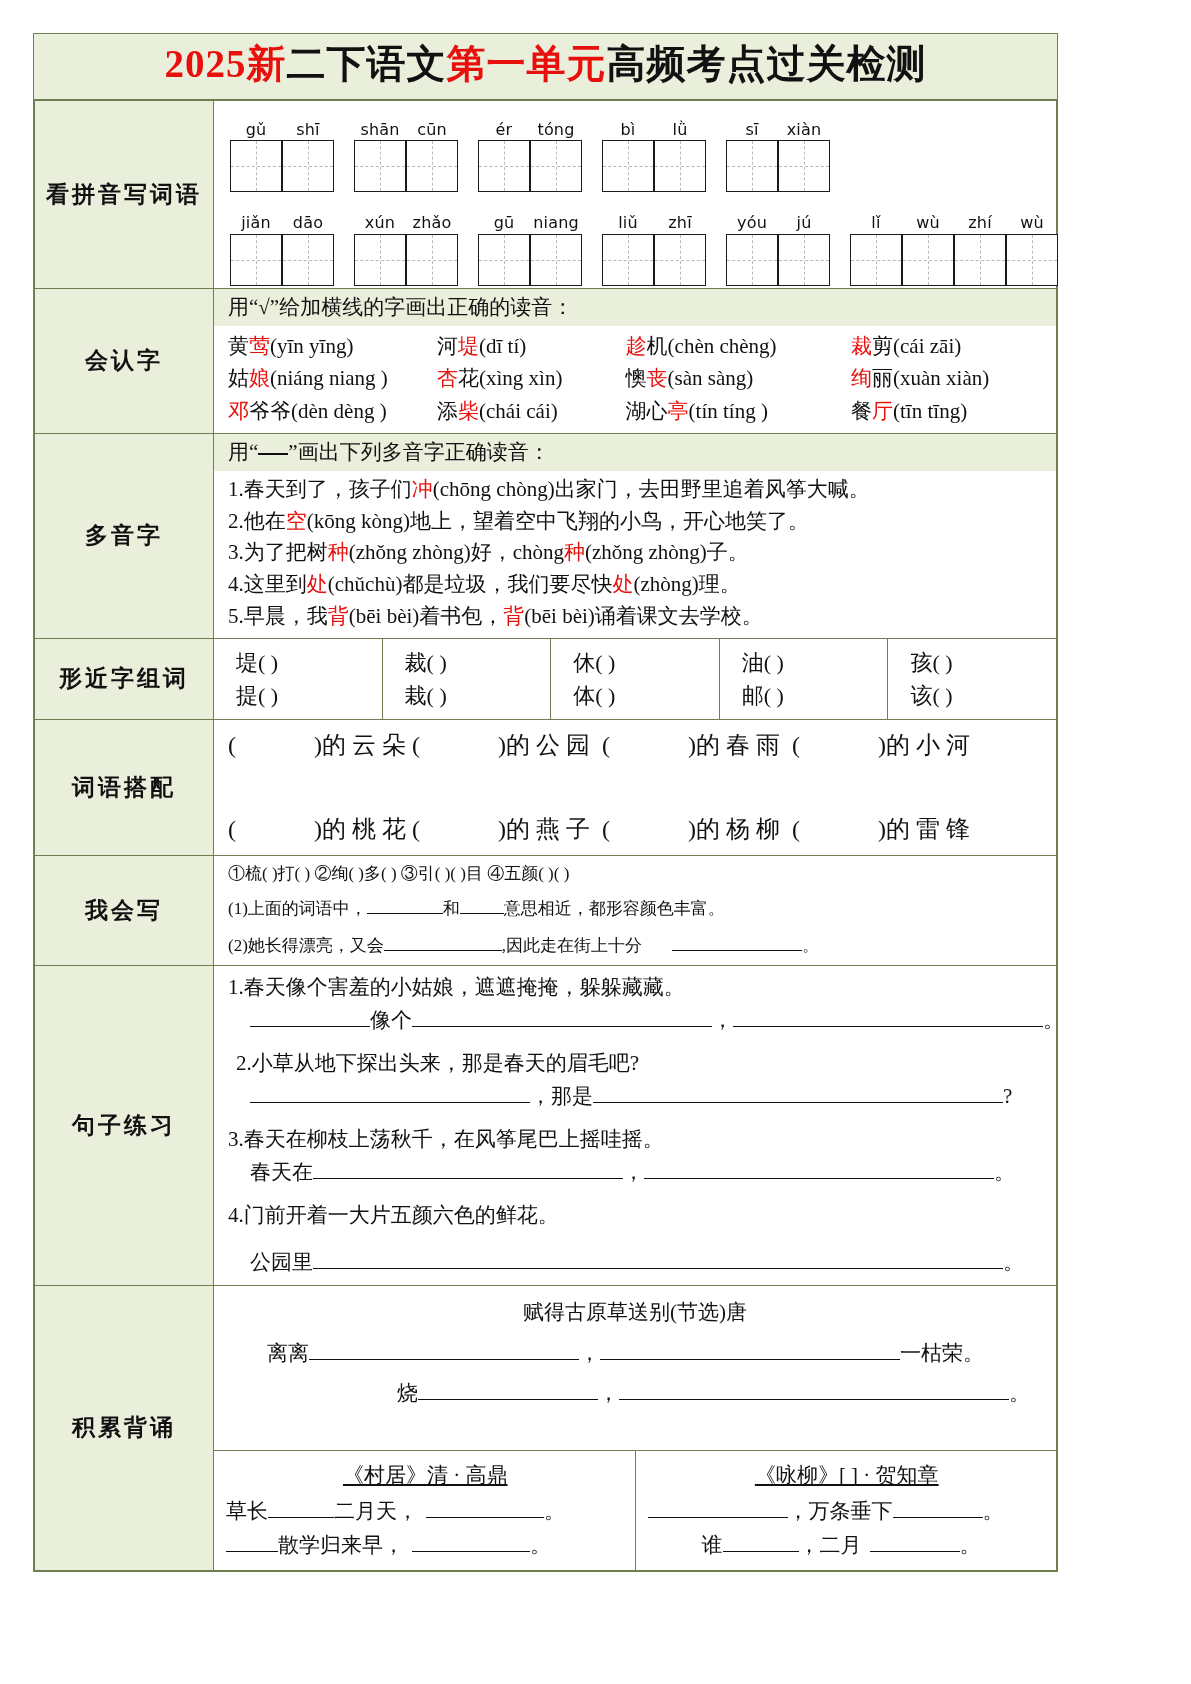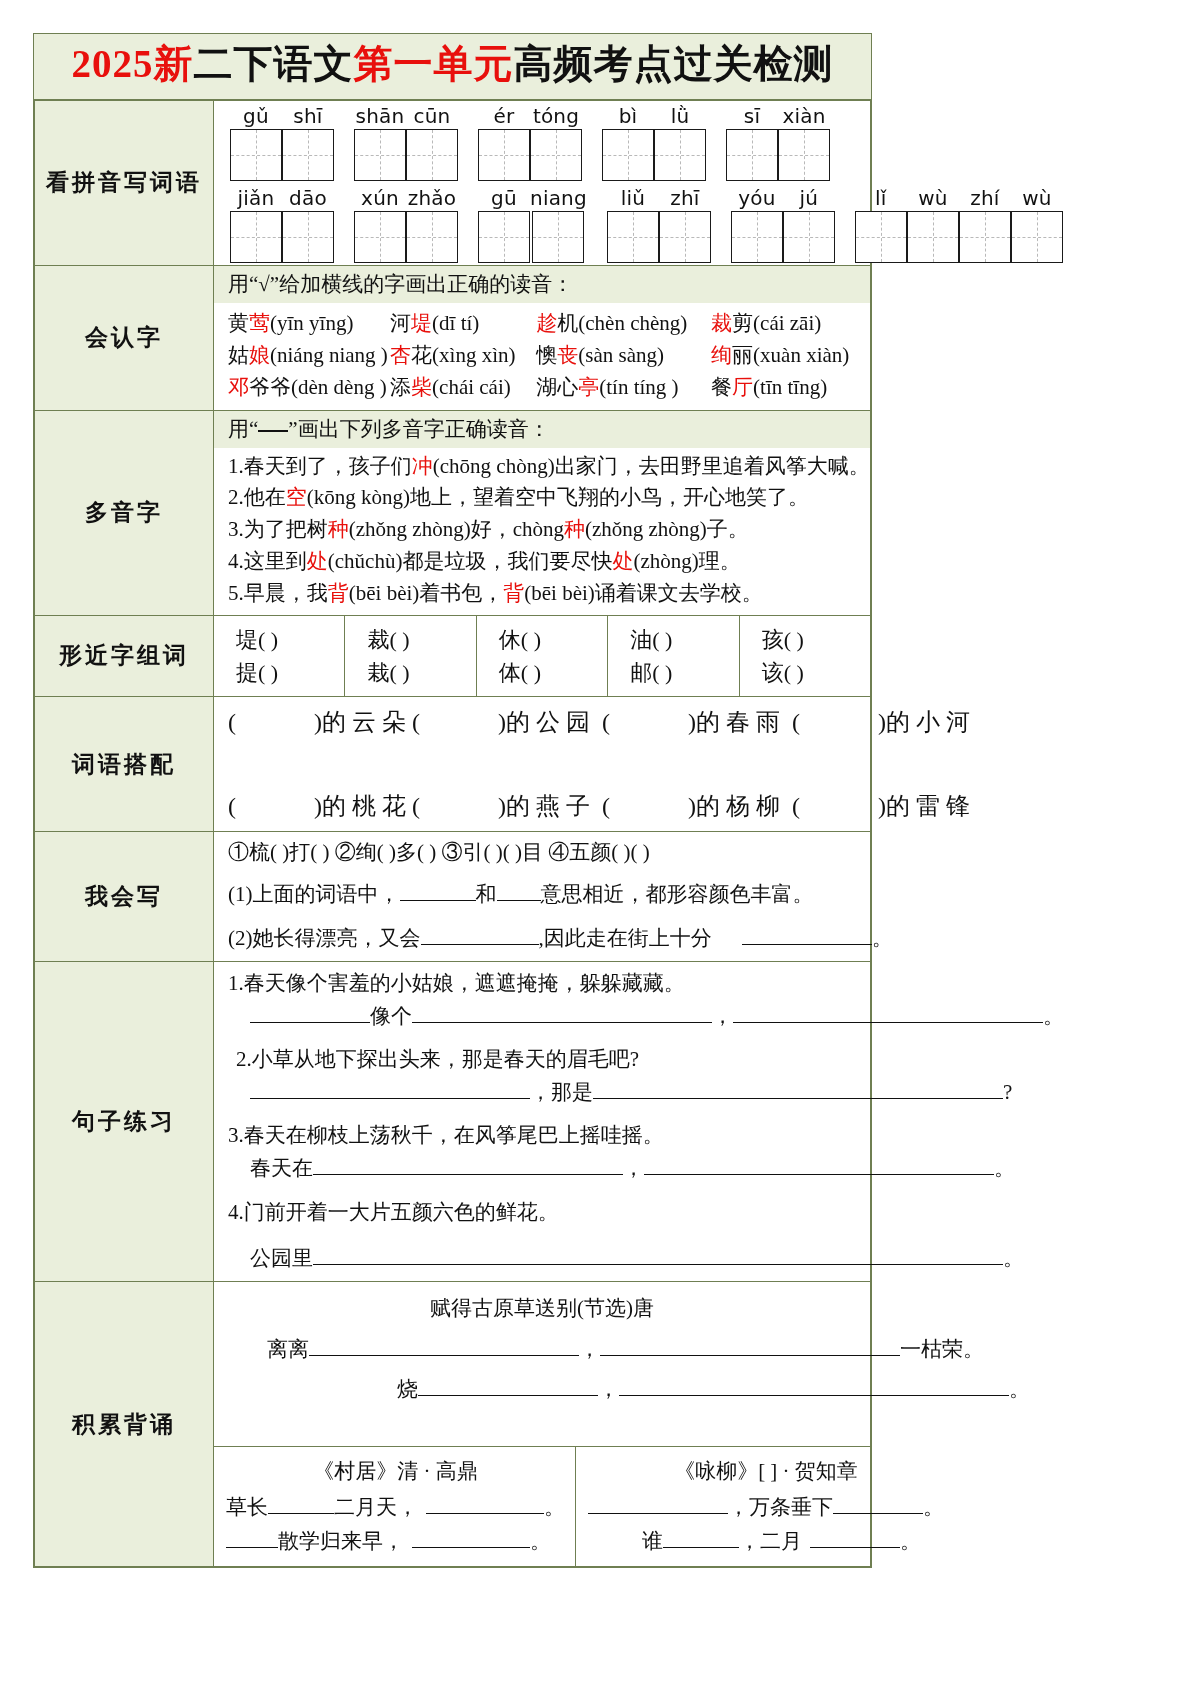--- a/index.html
+++ b/index.html
@@ -4,21 +4,21 @@
 <style>
   html,body{margin:0;padding:0;}
   body{
     width:1191px;height:1684px;
     background:#ffffff;
     font-family:"Liberation Serif","DejaVu Serif",serif;
     -webkit-font-smoothing:antialiased;
   }
   .page{
     position:absolute;left:33px;top:33px;
-    width:839px;
+    width:1025px;
     border:1px solid #6f7f52;
     box-sizing:border-box;
     background:#fff;
   }
   
   .title-bar{
     background:#eaefdc;
     border-bottom:1px solid #6f7f52;
     text-align:center;
     padding:9px 0 13px 0;
@@ -45,22 +45,23 @@
     letter-spacing:3px;
     font-family:"Liberation Serif","DejaVu Serif",serif;
   }
   td.body{background:#fff;padding:0;}
   
   .py-row{display:flex;align-items:flex-end;padding:4px 0 2px 16px;}
   .py-group{display:flex;margin-right:20px;}
   .py-cell{display:flex;flex-direction:column;align-items:center;}
   .py-txt{
     font-family:"DejaVu Sans","Liberation Sans",sans-serif;
-    font-size:20px;color:#111;line-height:1.1;margin-bottom:2px;
+    font-size:16px;color:#111;line-height:1.1;margin-bottom:2px;
     letter-spacing:0.2px;
+    margin-top:16px;
   }
   .tzg{
     width:52px;height:52px;
     border:1.6px solid #1a1a1a;
     position:relative;box-sizing:border-box;
     background:#fff;
   }
   .tzg:before,.tzg:after{content:"";position:absolute;}
   .tzg:before{left:50%;top:0;bottom:0;border-left:1px dashed #b9b9b9;}
   .tzg:after{top:50%;left:0;right:0;border-top:1px dashed #b9b9b9;}
@@ -86,33 +87,33 @@
   .xjz{display:flex;width:100%;}
   .xjz-col{
     flex:1;border-right:1px solid #6f7f52;
     padding:7px 0 7px 22px;font-size:22px;line-height:1.5;color:#111;
   }
   .xjz-col:last-child{border-right:none;}
   
   .cydp{padding:6px 0 6px 14px;font-size:24px;line-height:1.6;color:#111;white-space:nowrap;}
   .blankp{display:inline-block;width:78px;}
   
-  .whx{padding:4px 0 6px 14px;font-size:21px;line-height:1.6;color:#111;white-space:nowrap;}
+  .whx{padding:4px 0 6px 14px;font-size:17px;line-height:1.6;color:#111;white-space:nowrap;}
   .sl{display:inline-block;border-bottom:1.6px solid #111;}
   
   .jz{padding:5px 0 6px 14px;font-size:21px;line-height:1.55;color:#111;}
   .jz .ind{padding-left:22px;}
   
   .jlbs-top{padding:8px 0 6px 0;font-size:21px;color:#111;line-height:1.6;}
   .poem-title{text-align:center;font-size:21px;color:#111;padding:2px 0 8px 0;}
   .poem-line{padding-left:53px;white-space:nowrap;}
   .two-poem{display:flex;border-top:1px solid #6f7f52;}
   .poem-box{flex:1;padding:7px 10px 8px 12px;font-size:21px;color:#111;line-height:1.62;}
   .poem-box:first-child{border-right:1px solid #6f7f52;}
-  .poem-head{text-align:center;padding-bottom:2px;}
+  .poem-head{text-align:center;padding-bottom:2px;text-decoration:underline;}
   .nowrap{white-space:nowrap;}
 </style>
 </head>
 <body>
 
 <div class="page">
 
   <div class="title-bar">
     <span class="t">
       <span class="red"></span>

